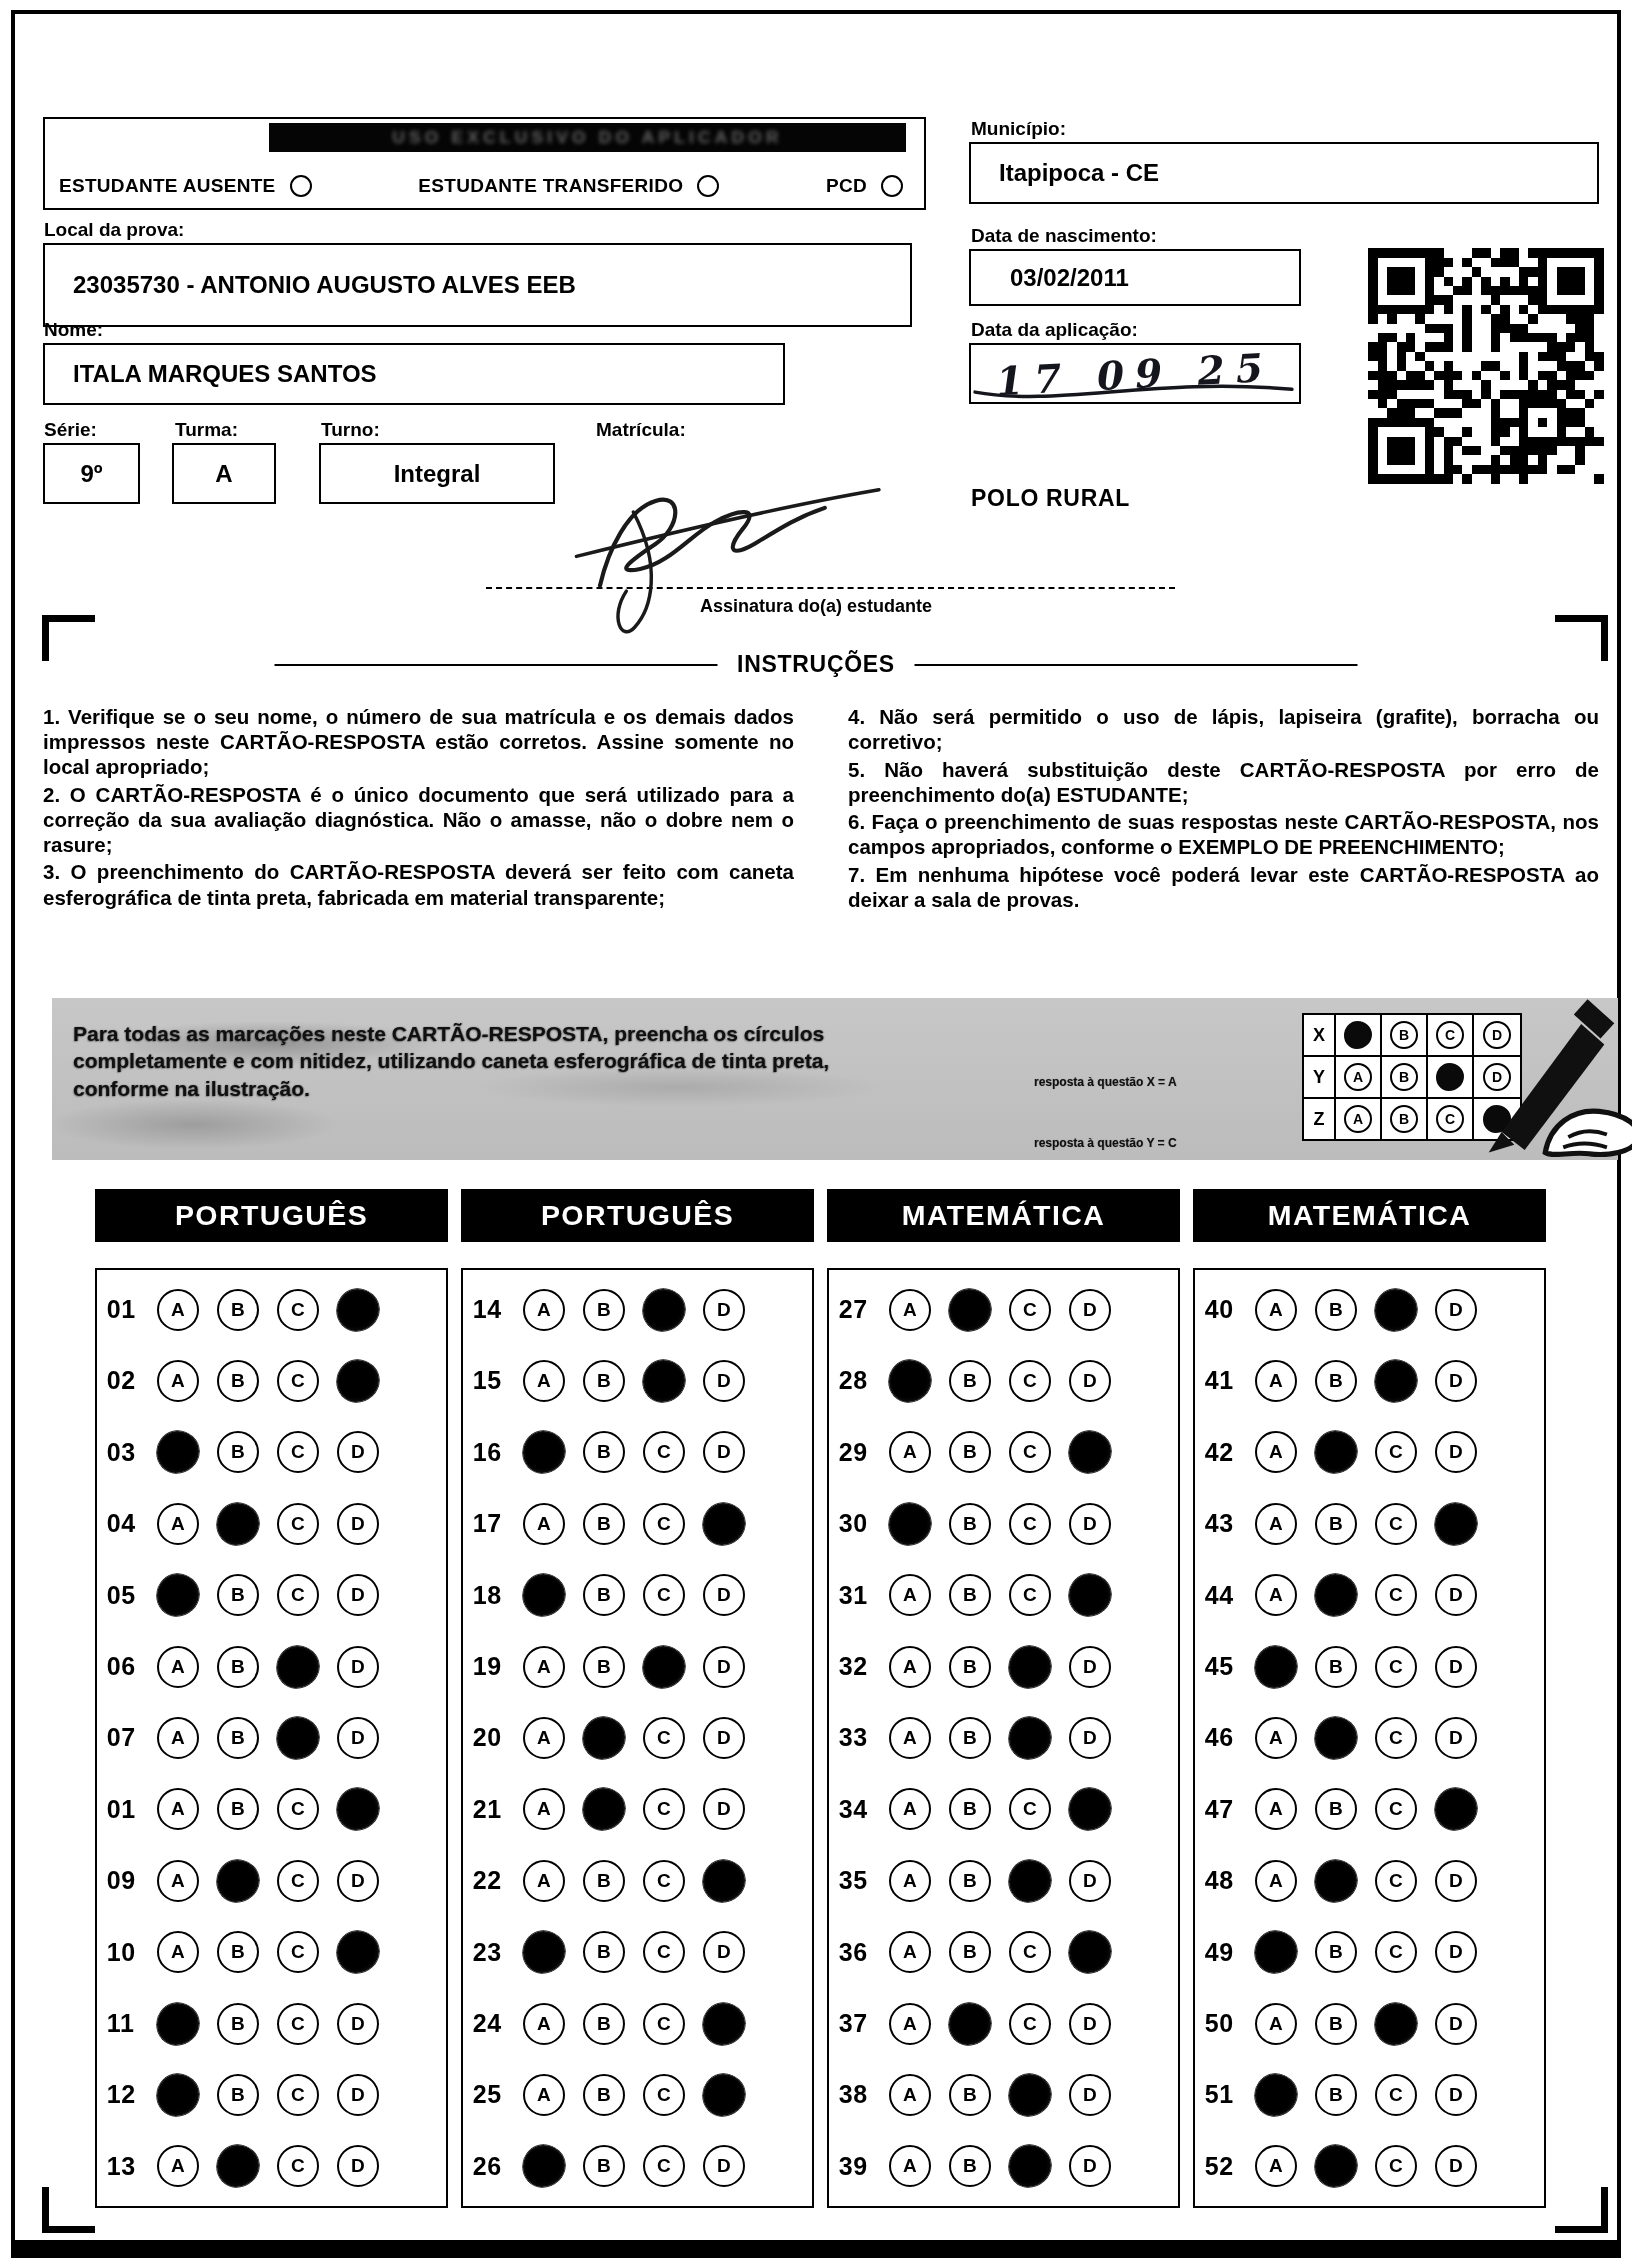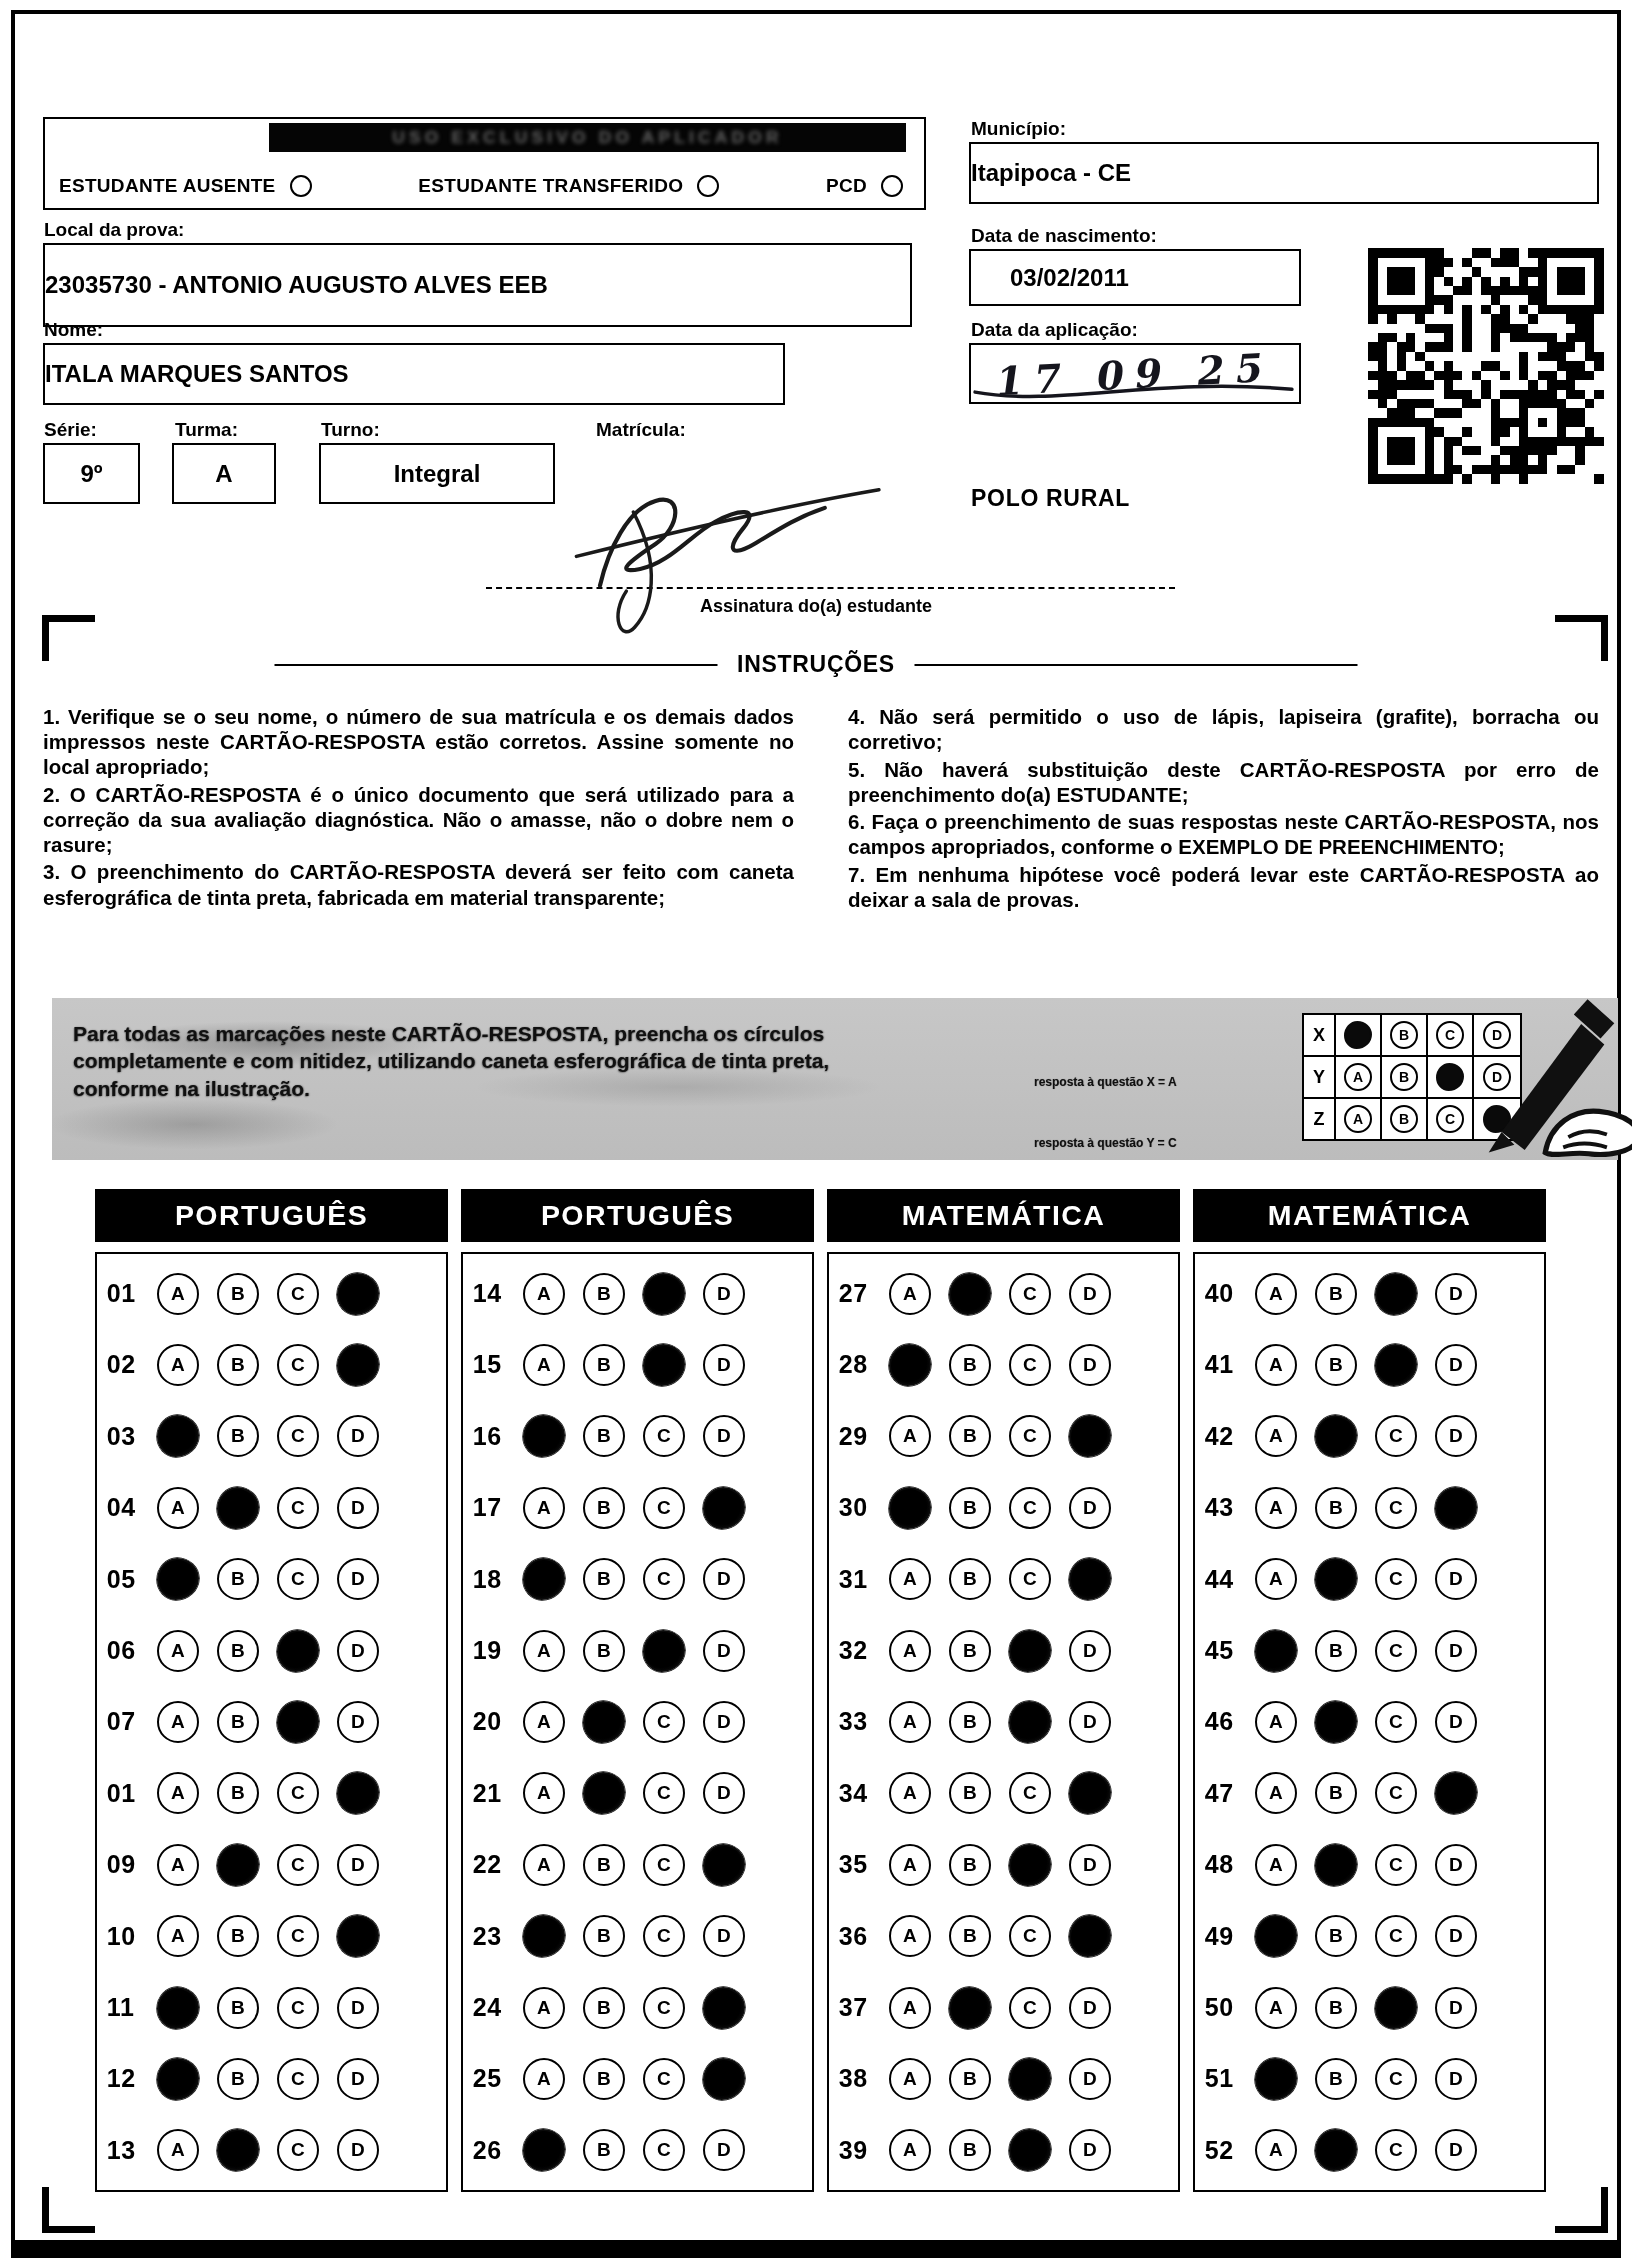--- a/index.html
+++ b/index.html
@@ -32,21 +32,21 @@
   .redacted span { color:#636363; font-weight:bold; font-size:17.4px; letter-spacing:4.2px; filter:blur(2.1px); }
   .cb-row { position:absolute; left:14px; right:21px; bottom:11px; display:flex; justify-content:space-between; align-items:center; }
   .cb-item { display:flex; align-items:center; }
   .cb-label { font-size:19px; font-weight:bold; letter-spacing:0.3px; }
   .cb-circle { width:22px; height:22px; border:2.1px solid #000; border-radius:50%; margin-left:14px; background:#fff; }
 
   
   .flabel { position:absolute; font-size:19px; font-weight:bold; }
   .fbox { position:absolute; border:2.8px solid #000; display:flex; align-items:center;
           font-size:24px; font-weight:bold; background:#fff; }
-  .fbox.pad { }
+  .fbox.pad { padding-left:28px; }
   .fbox.center { justify-content:center; }
 
   
   .sig-line { position:absolute; left:486px; top:587px; width:689px; border-top:2.8px dashed #000; }
   .sig-caption { position:absolute; left:700px; top:596px; font-size:18px; font-weight:bold; }
   .sig-svg { position:absolute; left:550px; top:469px; width:347px; height:170px; }
 
   
   .qr { position:absolute; left:1359px; top:239px; width:254px; height:254px; background:#fff; }
   .qr svg { width:100%; height:100%; }
@@ -97,21 +97,21 @@
   .ex-circle { width:28px; height:28px; border:2.1px solid #000; border-radius:50%;
                display:flex; align-items:center; justify-content:center; font-size:14px; font-weight:bold; background:#fff; }
   .ex-circle.filled { background:#0a0a0a; border-color:#0a0a0a; border-radius:48% 52% 55% 45% / 52% 48% 52% 48%; }
   .hand-svg { position:absolute; left:1429px; top:1.4px; width:167px; height:158px; }
 
   
   .answers { position:absolute; left:95px; top:1189px; width:1451px;
              display:grid; grid-template-columns:repeat(4,1fr); column-gap:13px; }
   .ans-head { background:#000; color:#fff; height:53px; display:flex; align-items:center; justify-content:center;
               font-size:28.5px; font-weight:bold; letter-spacing:1.4px; }
-  .ans-box { margin-top:10px; border:2.8px solid #000; height:940px; background:#fff;
+  .ans-box { margin-top:26px; border:2.8px solid #000; height:940px; background:#fff;
              display:flex; flex-direction:column; justify-content:space-between; padding:18px 4.2px 18px 9.7px; }
   .q-row { display:flex; align-items:center; height:43px; }
   .q-num { width:46px; flex:none; font-size:25px; font-weight:bold; text-align:left; letter-spacing:0.7px; }
   .opt { width:42px; height:42px; flex:none; border:2.8px solid #000; border-radius:50%;
          display:flex; align-items:center; justify-content:center; font-size:19px; font-weight:bold;
          margin-left:18px; background:#fff; }
   .opt:nth-of-type(2) { margin-left:4.2px; } 
   .opt.filled { background:radial-gradient(circle at 45% 45%, #000 62%, #181818); border-color:#0a0a0a;
                 color:transparent; border-radius:48% 52% 55% 45% / 52% 48% 52% 48%;
                 box-shadow:0 0 0 0.7px #0a0a0a; }

